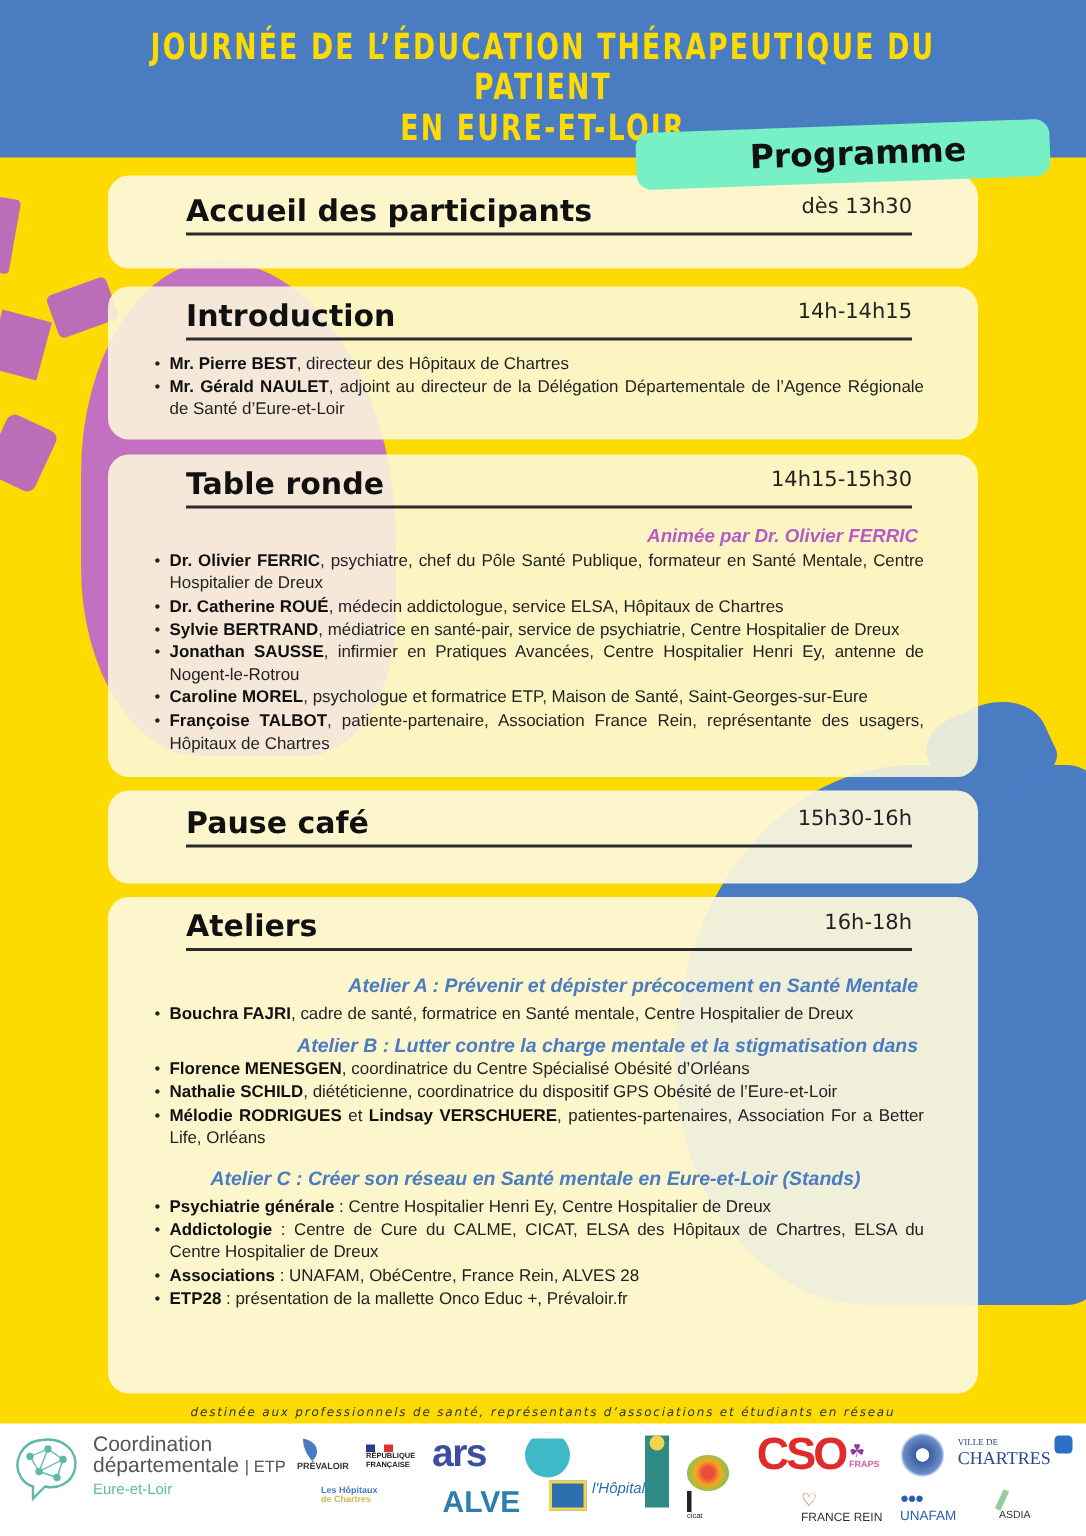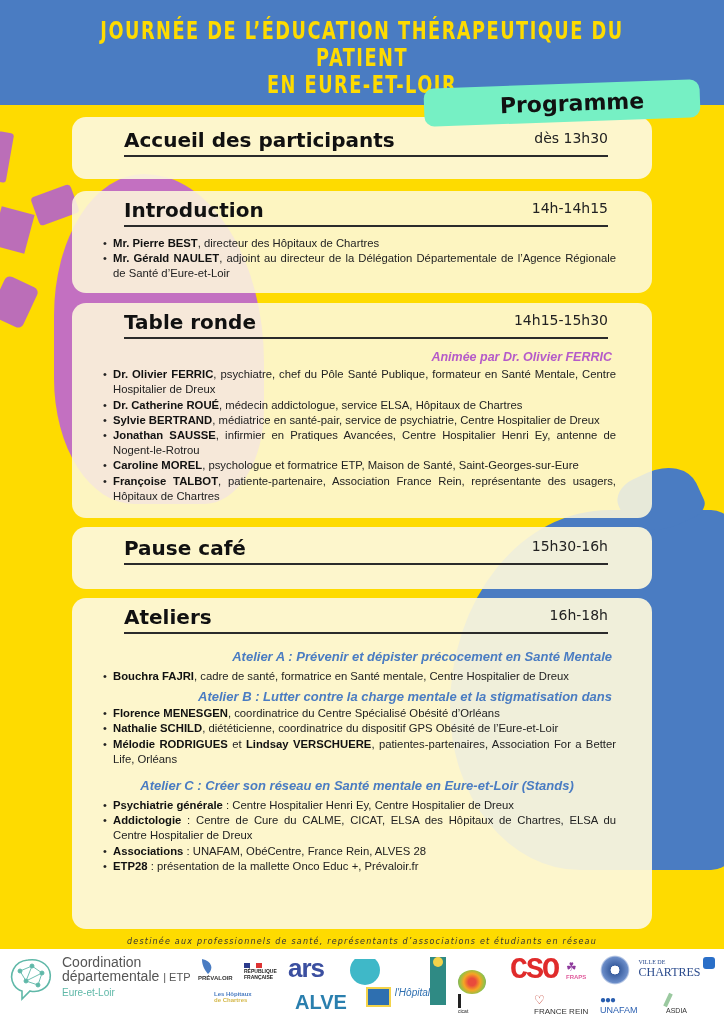--- a/index.html
+++ b/index.html
@@ -282,21 +282,21 @@
     <span style="width:10px;height:10px;border-radius:50%;background:#F3D34A;"></span>
   </div>
 
   <div class="logo" style="left:458px;top:18px;width:34px;height:50px;flex-direction:column;">
     <span style="width:28px;height:24px;border-radius:50%;background:radial-gradient(circle,#E94B3C 20%,#F5A623 45%,#8BC34A 70%,#9C27B0 100%);"></span>
     <span style="width:3px;height:14px;background:#222;"></span>
     <span class="logo-text" style="font-size:5px;">cicat</span>
   </div>
 
   <div class="logo" style="left:506px;top:4px;width:56px;height:36px;">
-    <span class="logo-text" style="font-size:30px;font-weight:bold;color:#E02B2B;letter-spacing:-2px;font-family:Liberation Mono, monospace;">CSO</span>
+    <span class="logo-text" style="font-size:30px;font-weight:bold;color:#E02B2B;letter-spacing:-2px;">CSO</span>
   </div>
 
   <div class="logo" style="left:566px;top:6px;width:30px;height:30px;flex-direction:column;">
     <span style="font-size:12px;color:#8E3A9C;">☘</span>
     <span class="logo-text" style="font-size:6px;color:#E05B9C;font-weight:bold;">FRAPS</span>
   </div>
 
   <div class="logo" style="left:534px;top:40px;width:70px;height:30px;flex-direction:column;">
     <span style="font-size:12px;color:#C0392B;">♡</span>
     <span class="logo-text" style="font-size:8px;color:#333;">FRANCE REIN</span>

